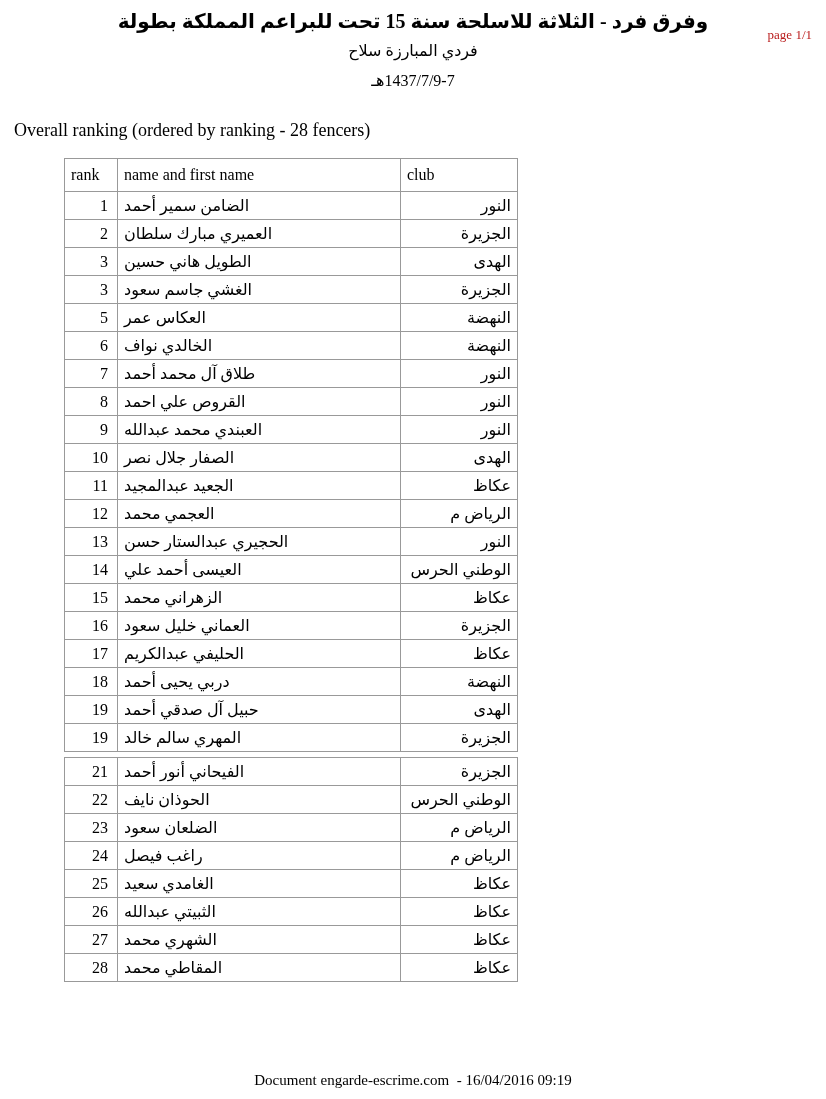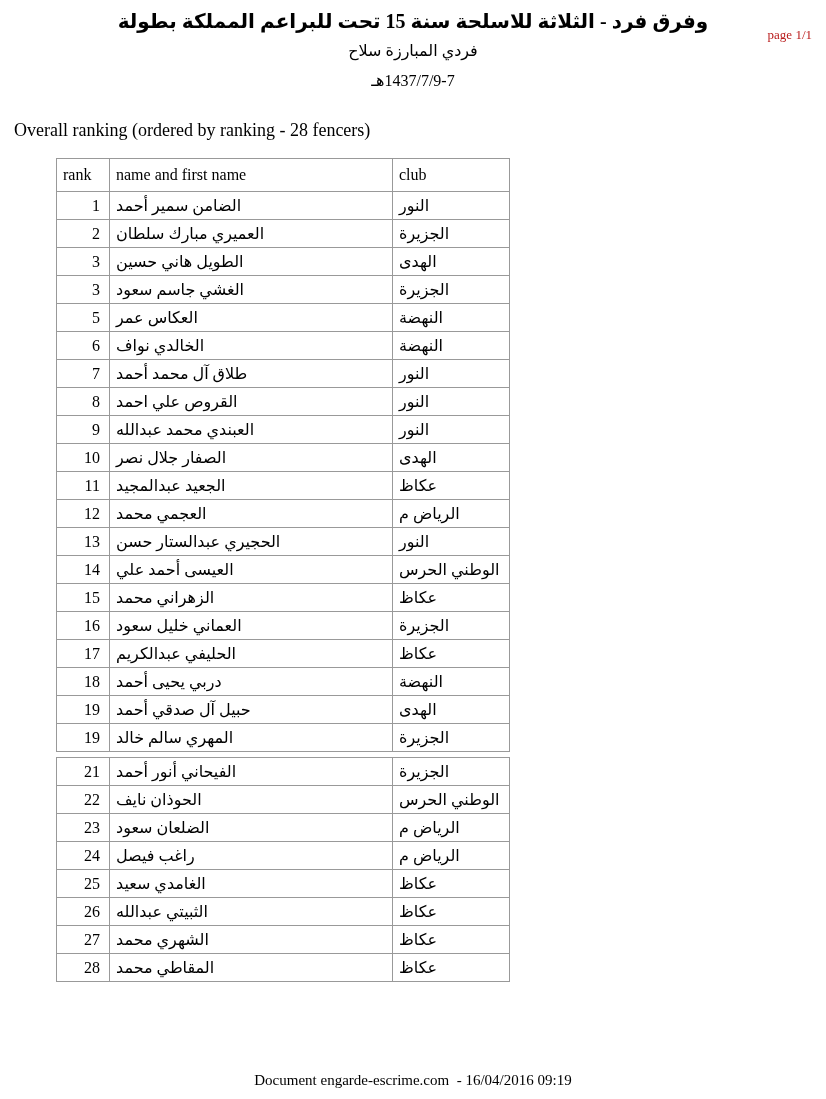--- a/index.html
+++ b/index.html
@@ -37,21 +37,21 @@
     font-size: 16px;
     font-weight: normal;
     line-height: 30px;
   }
   .heading {
     margin: 22px 0 0 14px;
     font-size: 18px;
     line-height: 24px;
   }
   .tables {
-    margin: 16px 0 0 12px;
+    margin: 16px 0 0 20px;
     width: 453px;
     padding-left: 44px;
   }
   table.ranking-table {
     border-collapse: collapse;
     table-layout: fixed;
     width: 453px;
   }
   table.ranking-table.part2 {
     margin-top: 5px;
@@ -69,21 +69,21 @@
     text-align: left;
   }
   .ranking-table td {
     height: 27px;
   }
   col.c-rank { width: 53px; }
   col.c-name { width: 283px; }
   col.c-club { width: 117px; }
   td.rank-cell { text-align: right; padding-right: 9px; }
   td.name-cell { text-align: left; }
-  td.club-cell { text-align: left; }
+  td.club-cell { text-align: right; }
   .footer {
     position: absolute;
     bottom: 10px;
     left: 0;
     right: 0;
     text-align: center;
     font-size: 15px;
     white-space: pre;
   }
 </style>

